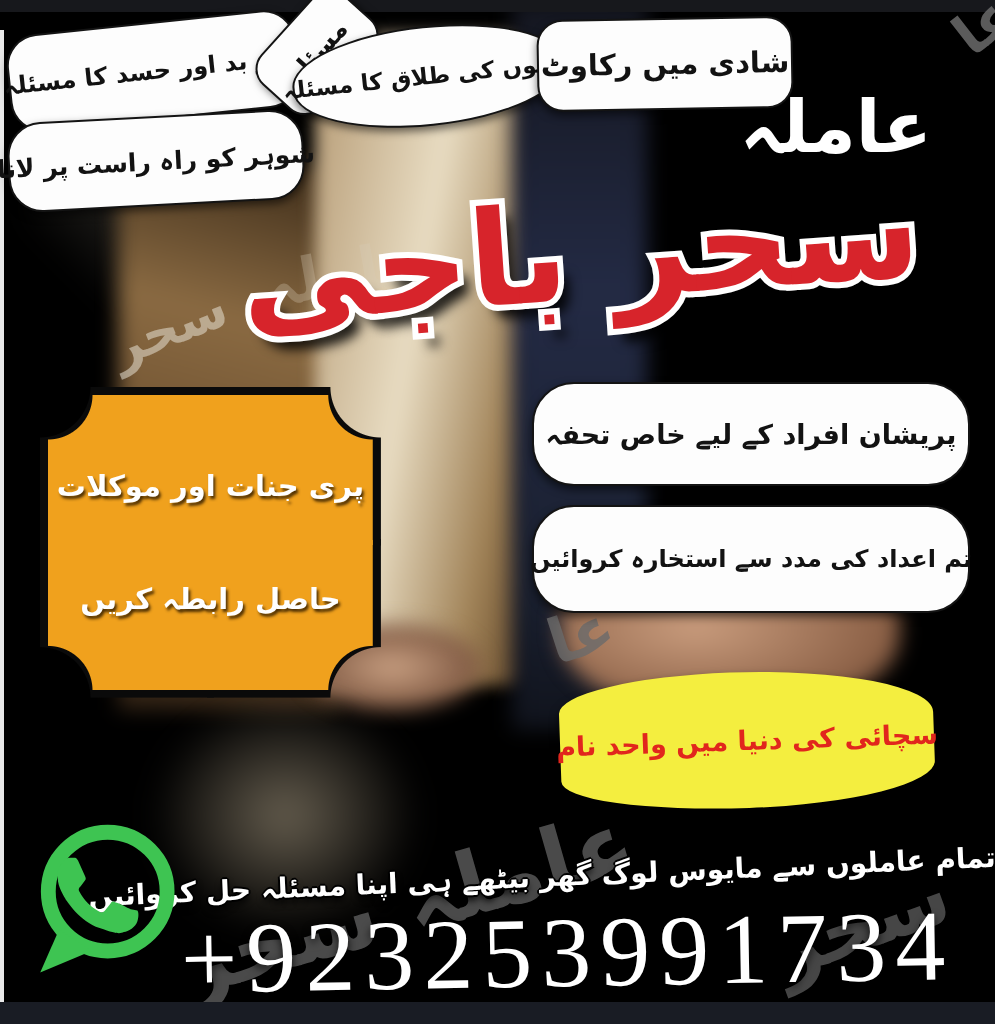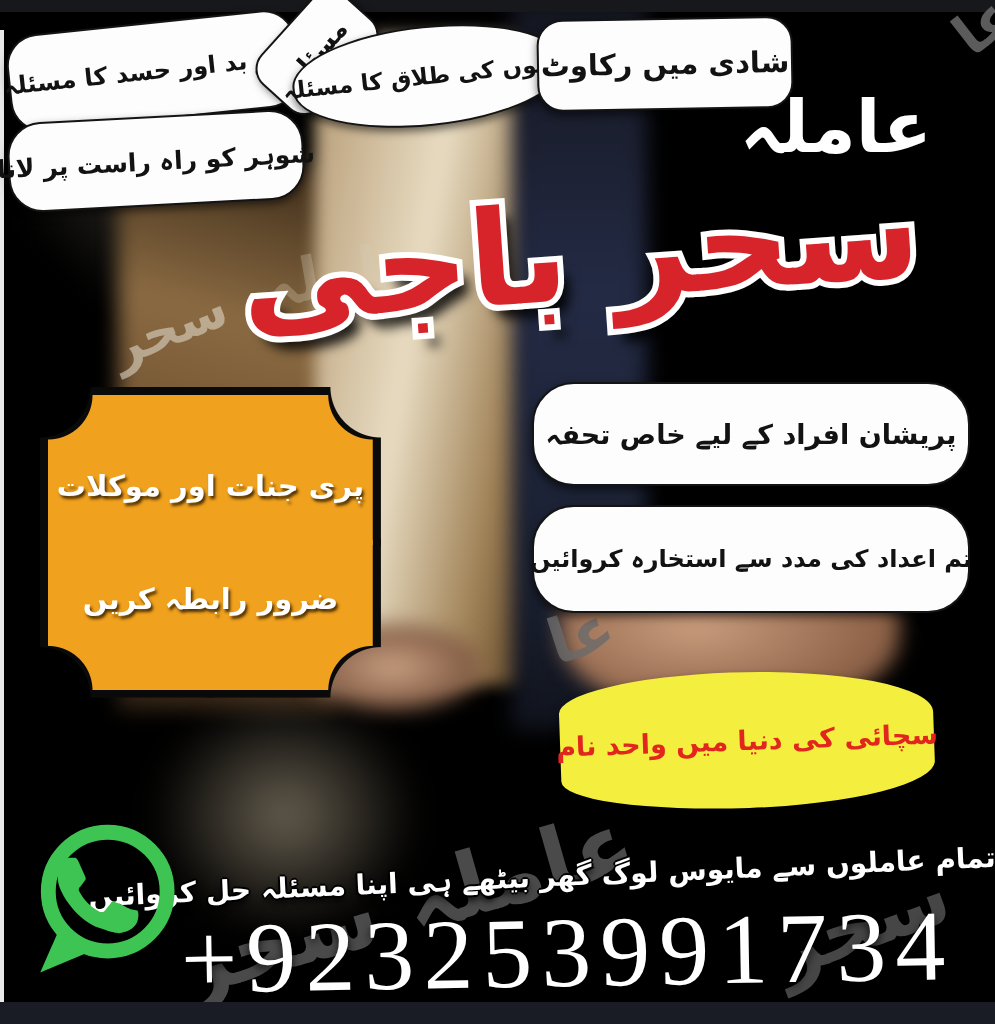--- a/index.html
+++ b/index.html
@@ -125,21 +125,21 @@
 
   <div class="amila">عاملہ</div>
   <div class="title-wrap">
     <div class="title-layer title-stroke">سحر باجی</div>
     <div class="title-layer title-fill">سحر باجی</div>
   </div>
 
   <div class="scoop orange-outline"></div>
   <div class="scoop orange-box">
     <div class="orange-line">پری جنات اور موکلات</div>
-    <div class="orange-line">ضرور رابطہ کریں</div>
+    <div class="orange-line">حاصل رابطہ کریں</div>
   </div>
 
   <div class="bubble b-istikhara">
     <span>تم اعداد کی مدد سے استخارہ کروائیں</span>
   </div>
   <div class="bubble b-pareshan">
     <span>پریشان افراد کے لیے خاص تحفہ</span>
   </div>
 
   <div class="banner">

